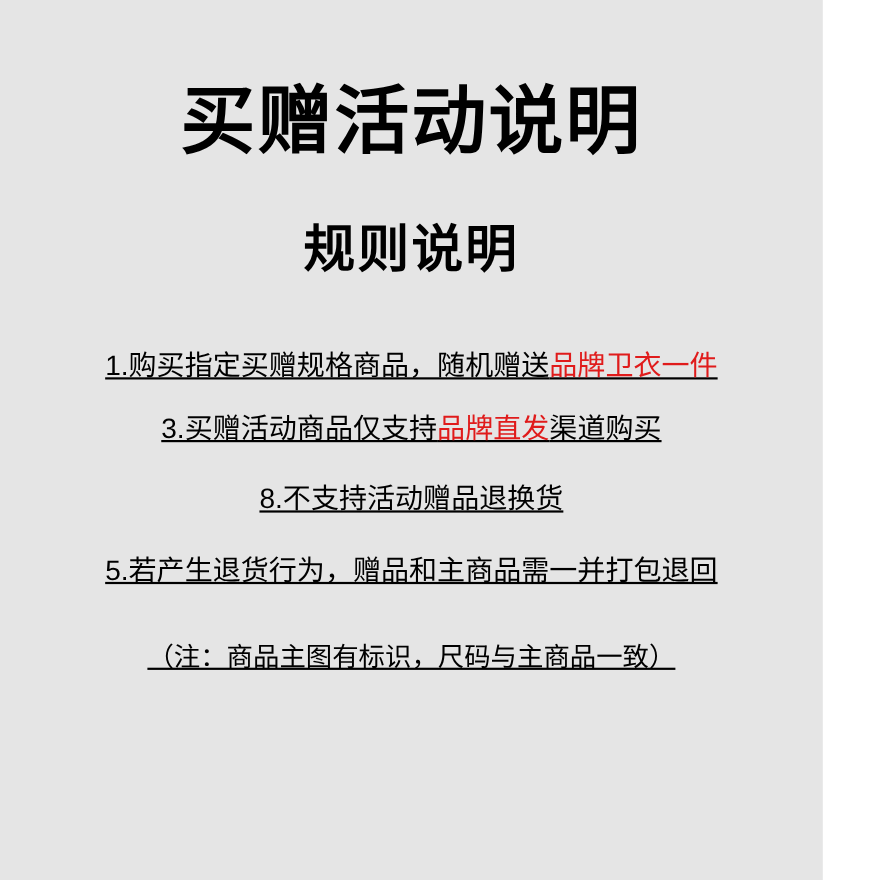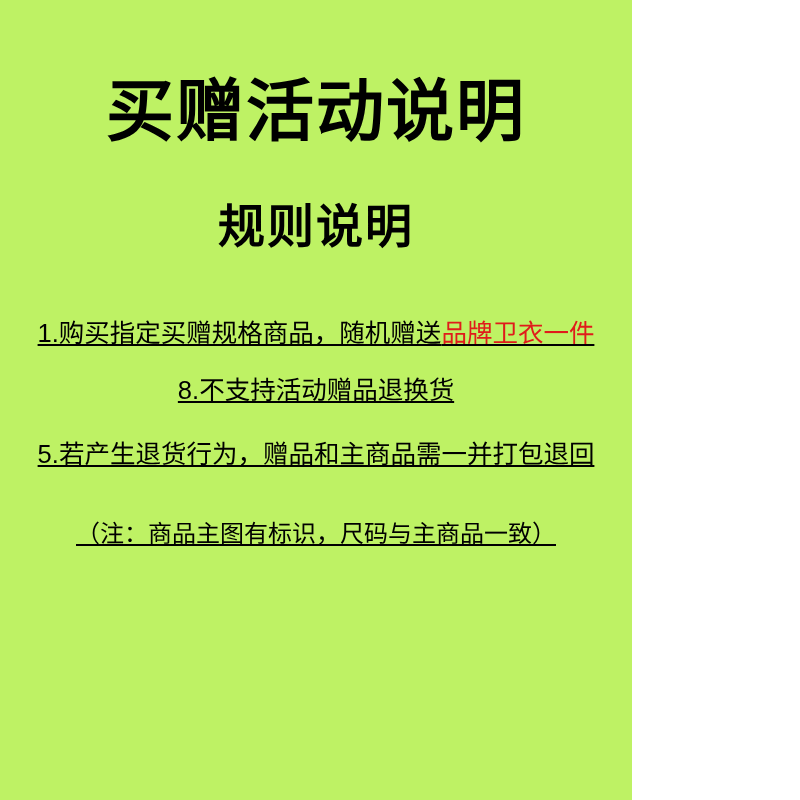--- a/index.html
+++ b/index.html
@@ -8,28 +8,28 @@
     background: #ffffff;
   }
   body {
     width: 800px;
     height: 800px;
     font-family: "Liberation Sans", "DejaVu Sans", sans-serif;
     color: #000000;
     overflow: hidden;
   }
   .page {
-    width: 632px;
+    width: 748px;
     height: 800px;
     box-sizing: border-box;
     display: flex;
     flex-direction: column;
     align-items: center;
     padding-top: 74px;
-    background: #bef264;
+    background: #e5e5e5;
   }
   .main-title {
     font-size: 68px;
     font-weight: 700;
     letter-spacing: 2px;
     line-height: 1.1;
     text-align: center;
     margin: 0;
     color: #000000;
   }
@@ -92,20 +92,23 @@
   <h2 class="sub-title">规则说明</h2>
 
   <div class="rules">
 
     <div class="rule-line tight">
       <span>1.购买指定买赠规格商品，随机赠送</span><span class="hl">品牌卫衣一件</span><span></span>
     </div>
 
 
 
+    <div class="rule-line">
+      <span>3.买赠活动商品仅支持</span><span class="hl">品牌直发</span><span>渠道购买</span>
+    </div>
 
     <div class="rule-line">
       <span>8.不支持活动赠品退换货</span>
     </div>
 
     <div class="rule-line">
       <span>5.若产生退货行为，赠品和主商品需一并打包退回</span>
     </div>
 
     <div class="note">（注：商品主图有标识，尺码与主商品一致）</div>

